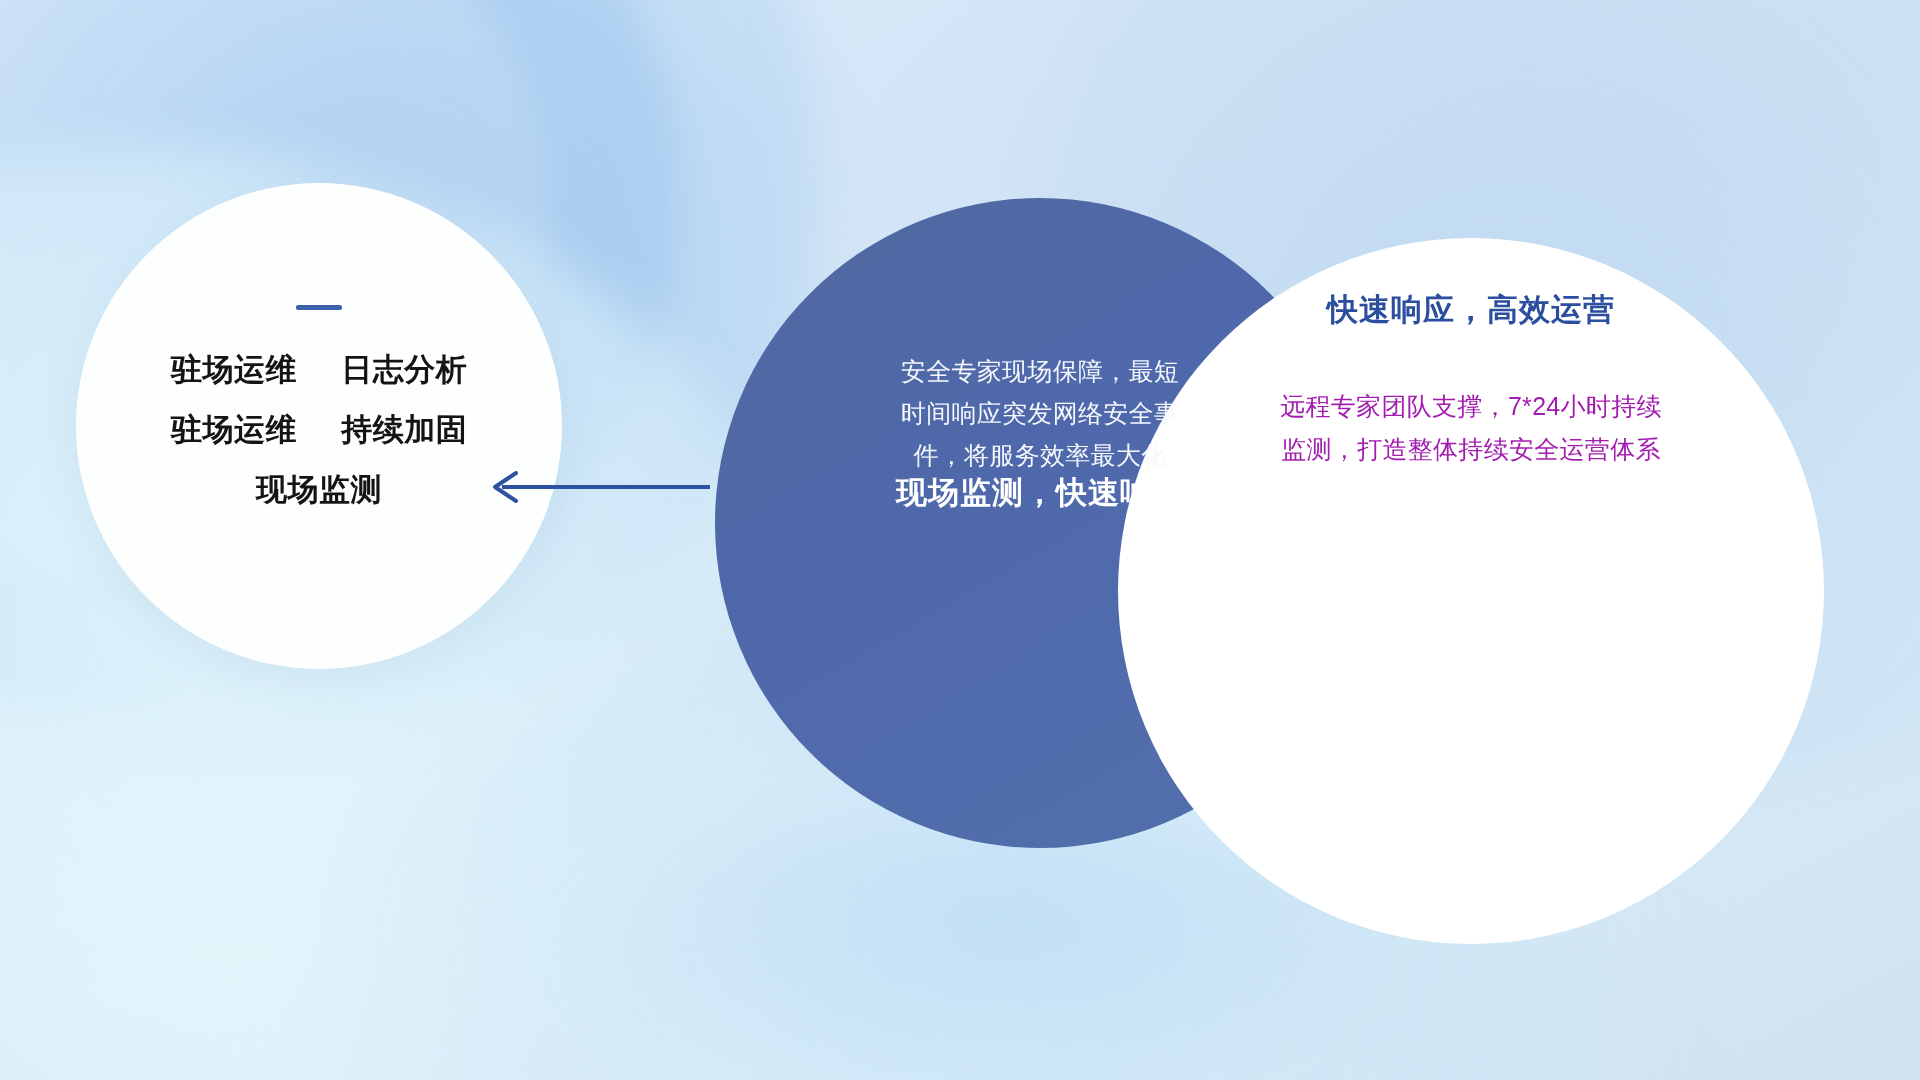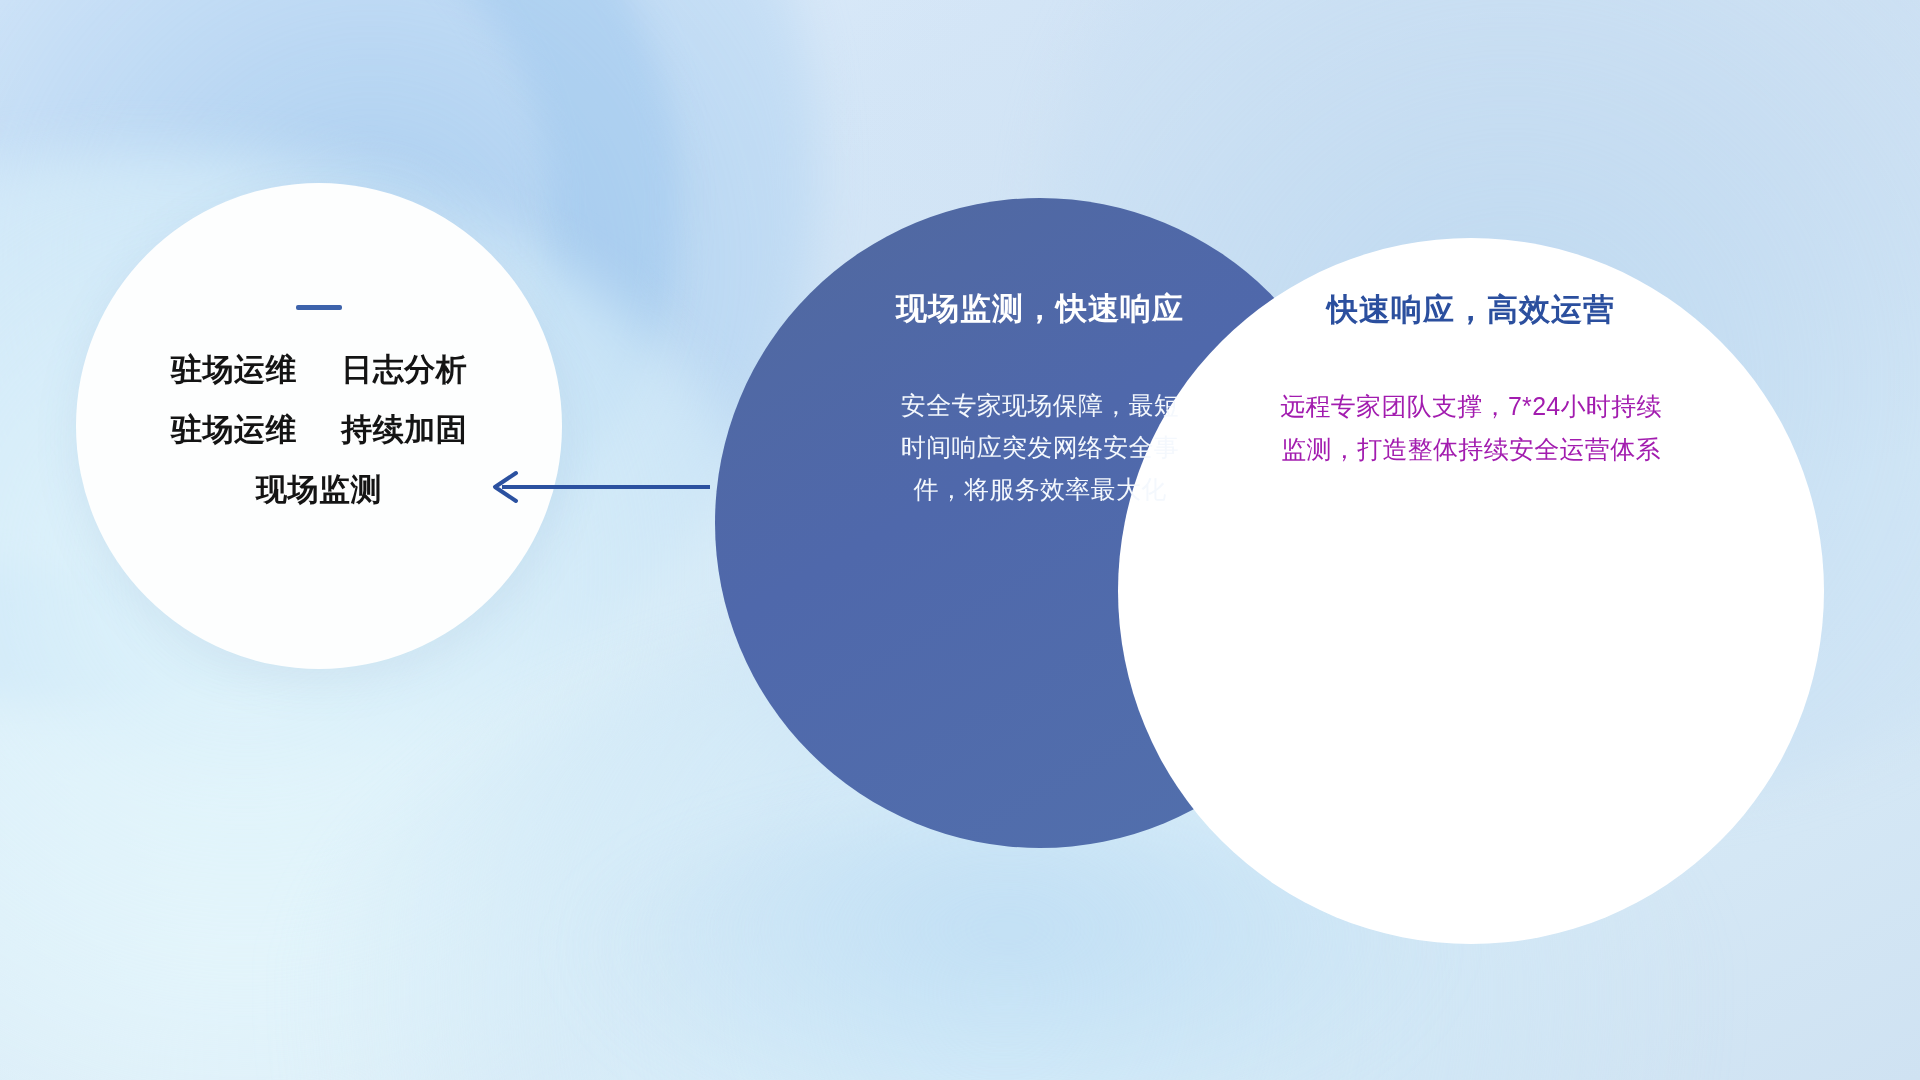--- a/index.html
+++ b/index.html
@@ -170,20 +170,20 @@
     <span class="gap"></span>
     <span>持续加固</span>
   </div>
 
   <div class="left-line last">
     <span>现场监测</span>
   </div>
 </div>
 
 <div id="mid-content">
+  <div id="mid-body">安全专家现场保障，最短时间响应突发网络安全事件，将服务效率最大化</div>
   <div id="mid-heading">现场监测，快速响应</div>
-  <div id="mid-body">安全专家现场保障，最短时间响应突发网络安全事件，将服务效率最大化</div>
 </div>
 
 <div id="right-content">
   <div id="right-heading">快速响应，高效运营</div>
   <div id="right-body">远程专家团队支撑，7*24小时持续监测，打造整体持续安全运营体系</div>
 </div>
 
 </body></html>

